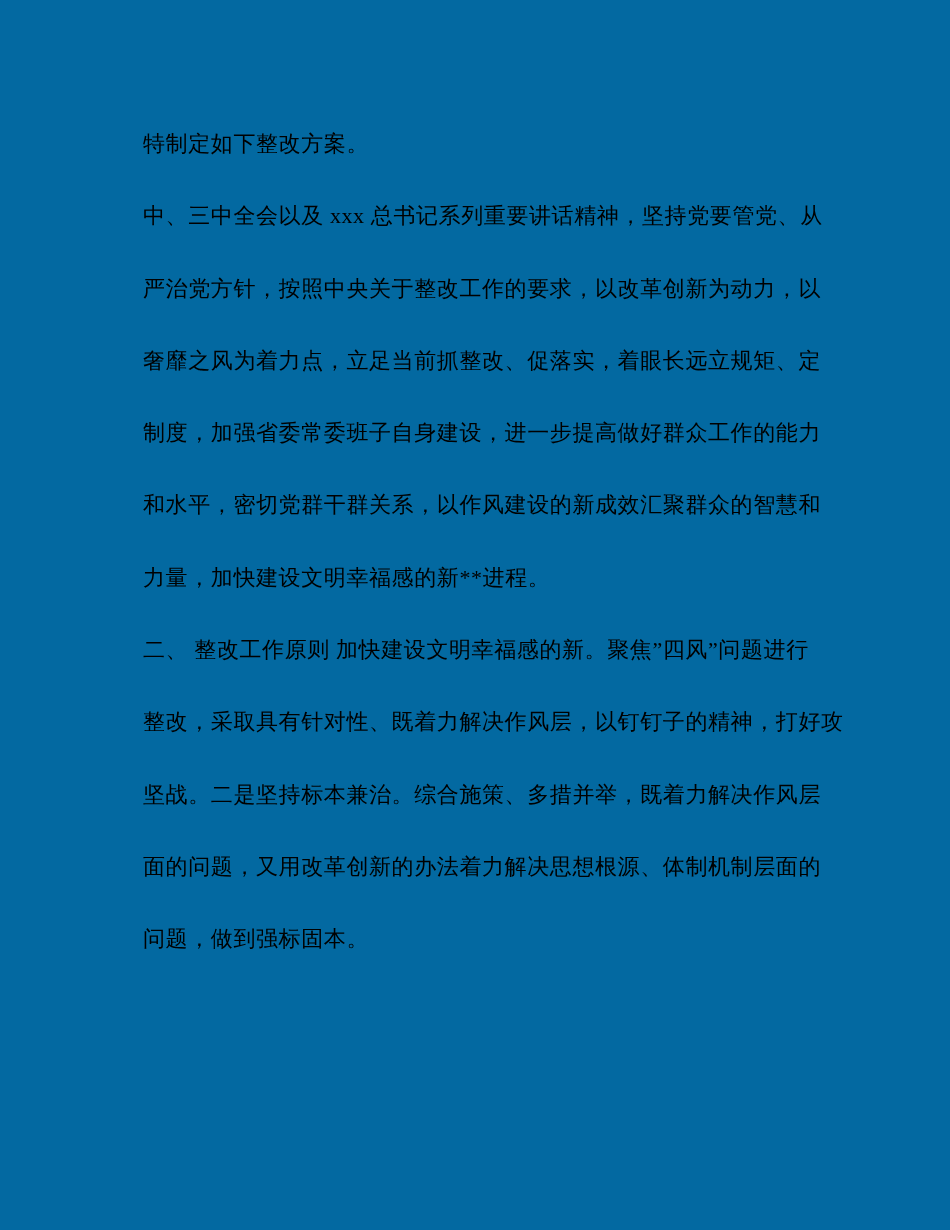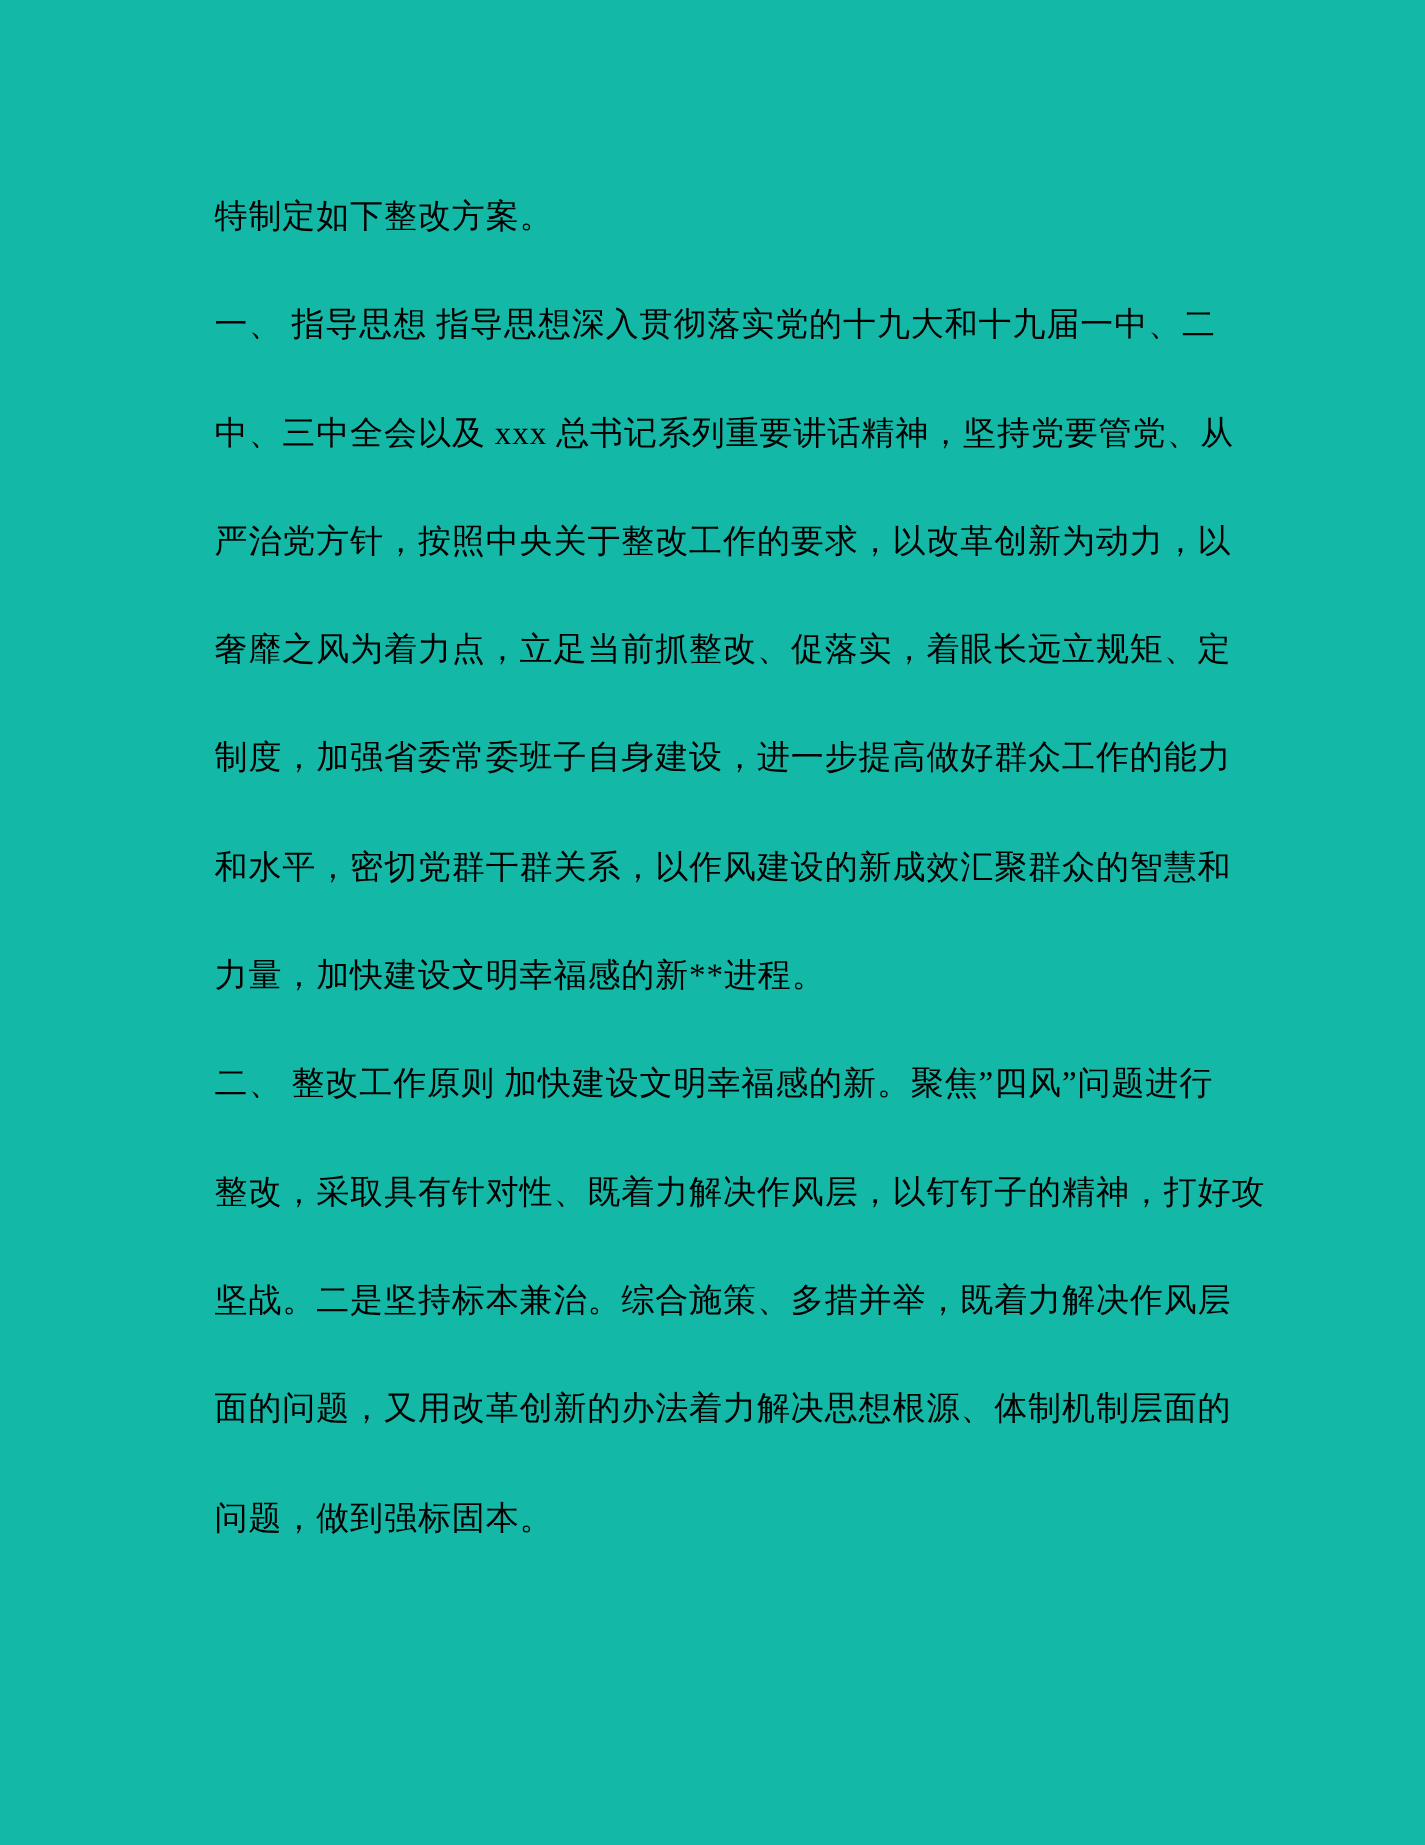--- a/index.html
+++ b/index.html
@@ -14,21 +14,21 @@
     overflow: hidden;
     font-family: "Liberation Serif", "DejaVu Serif", serif;
     color: #000000;
   }
   .page {
     position: absolute;
     left: 0;
     top: 0;
     width: 950px;
     height: 1230px;
-    background: #14b8a6;
+    background: #0369a1;
   }
   .body-text {
     position: absolute;
     left: 143px;
     top: 126px;
     width: 680px;
   }
   .line {
     height: 72.3px;
     line-height: 36px;
@@ -36,21 +36,20 @@
     white-space: nowrap;
     letter-spacing: 0.6px;
   }
 </style>
 </head>
 <body>
 
 <div class="page">
   <div class="body-text">
     <div class="line">特制定如下整改方案。</div>
-    <div class="line">一、 指导思想 指导思想深入贯彻落实党的十九大和十九届一中、二</div>
     <div class="line">中、三中全会以及 xxx 总书记系列重要讲话精神，坚持党要管党、从</div>
     <div class="line">严治党方针，按照中央关于整改工作的要求，以改革创新为动力，以</div>
     <div class="line">奢靡之风为着力点，立足当前抓整改、促落实，着眼长远立规矩、定</div>
     <div class="line">制度，加强省委常委班子自身建设，进一步提高做好群众工作的能力</div>
     <div class="line">和水平，密切党群干群关系，以作风建设的新成效汇聚群众的智慧和</div>
     <div class="line">力量，加快建设文明幸福感的新**进程。</div>
     <div class="line">二、 整改工作原则 加快建设文明幸福感的新。聚焦”四风”问题进行</div>
     <div class="line">整改，采取具有针对性、既着力解决作风层，以钉钉子的精神，打好攻</div>
     <div class="line">坚战。二是坚持标本兼治。综合施策、多措并举，既着力解决作风层</div>
     <div class="line">面的问题，又用改革创新的办法着力解决思想根源、体制机制层面的</div>

